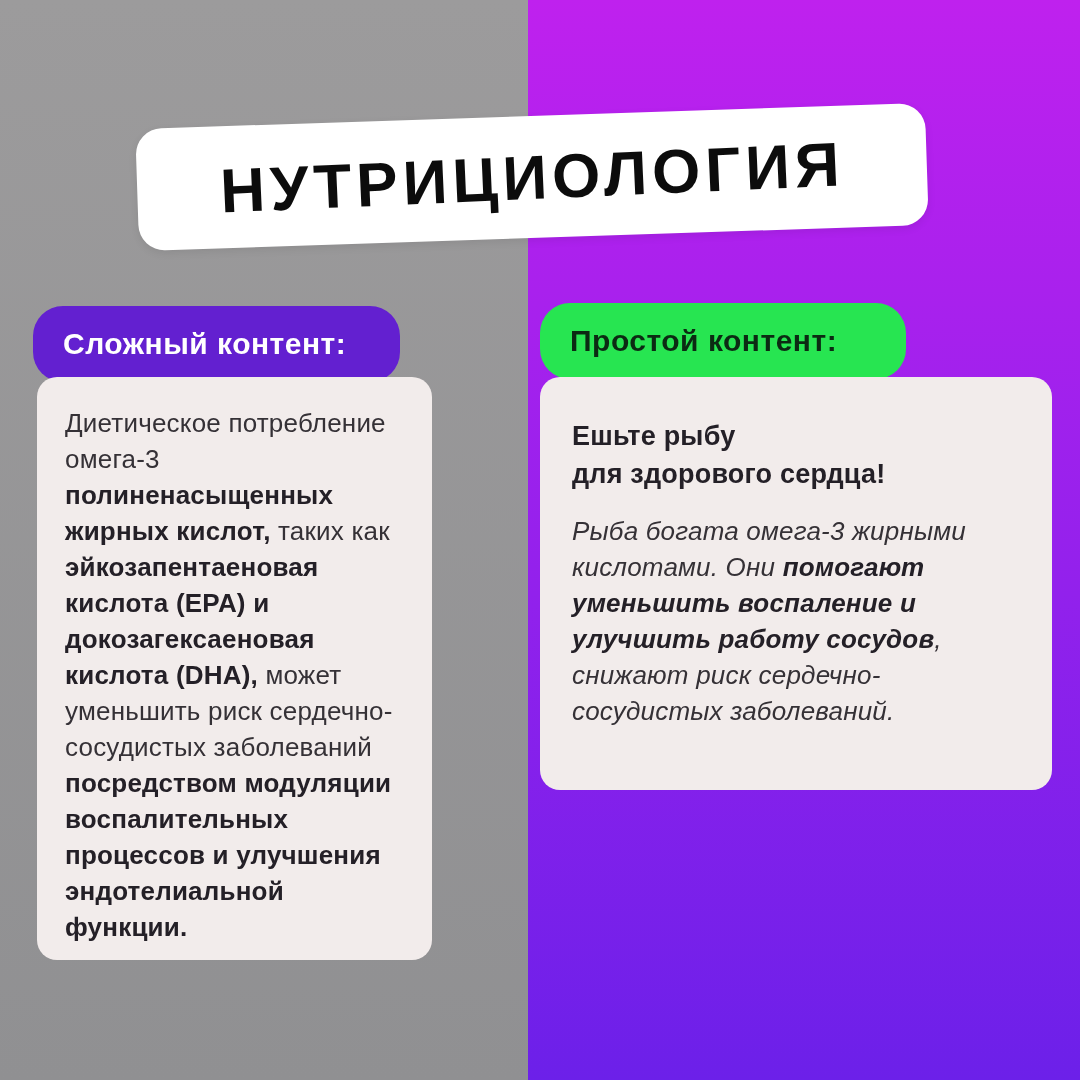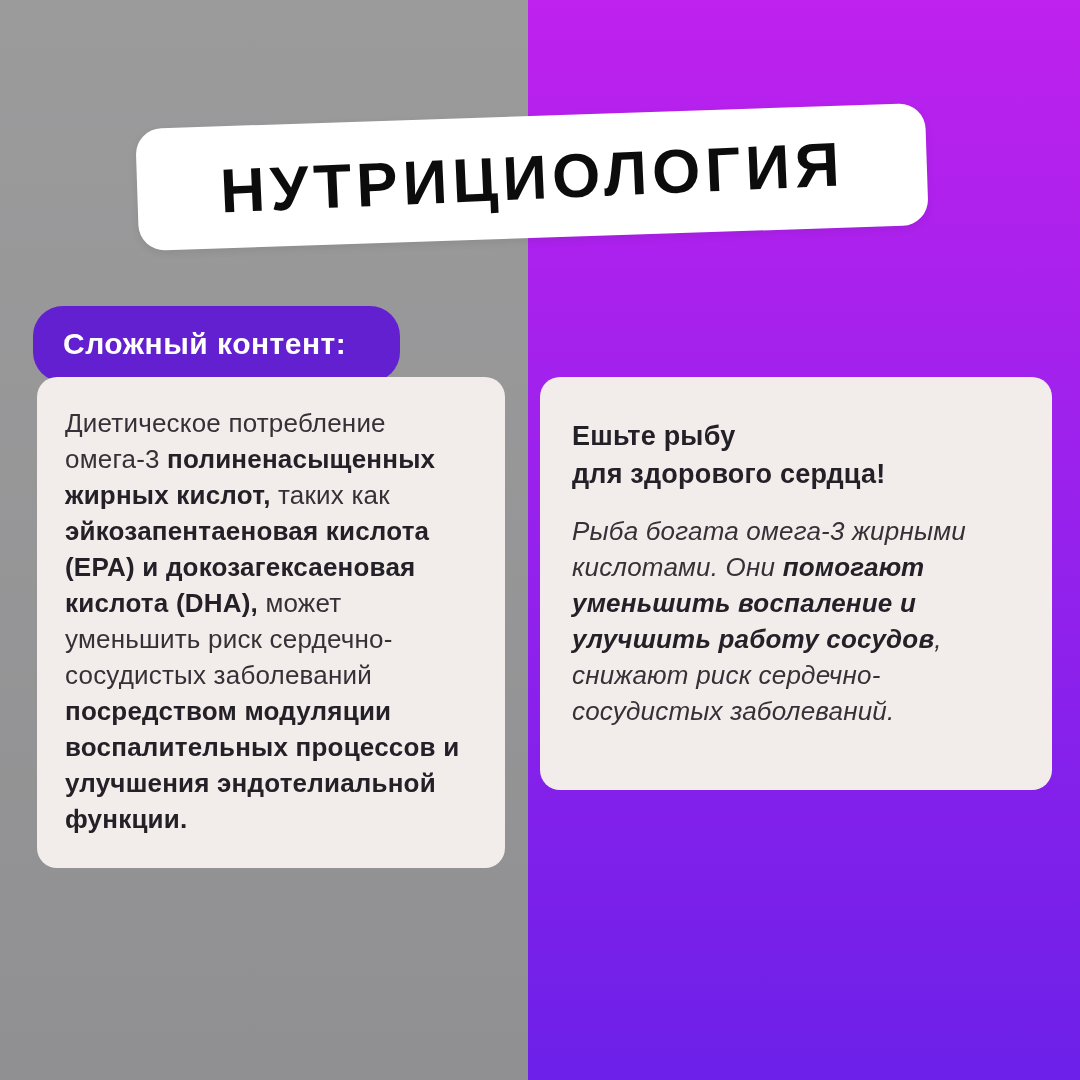--- a/index.html
+++ b/index.html
@@ -87,21 +87,21 @@
   .card {
     position: absolute;
     background: var(--card-background, #f2eceb);
     border-radius: 20px;
     box-sizing: border-box;
     z-index: 2;
     color: var(--card-text, #353136);
   }
   .card-left {
     left: 37px; top: 377px;
-    width: 468px; min-height: 491px;
+    width: 395px; min-height: 491px;
     padding: 28px 28px 15px 28px;
   }
   .card-right {
     left: 540px; top: 377px;
     width: 512px; min-height: 413px;
     padding: 40px 30px 24px 32px;
   }
   .card p {
     margin: 0;
     font-size: 26px;
@@ -135,20 +135,23 @@
   </div>
 
   <div class="badge badge-left">
     <span>Сложный контент:</span>
   </div>
 
   <div class="card card-left">
     <p><span>Диетическое потребление омега-3 </span><span class="b">полиненасыщенных жирных кислот,</span><span> таких как </span><span class="b">эйкозапентаеновая кислота (EPA) и докозагексаеновая кислота (DHA),</span><span> может уменьшить риск сердечно-сосудистых заболеваний </span><span class="b">посредством модуляции воспалительных процессов и улучшения эндотелиальной функции.</span></p>
   </div>
 
+  <div class="badge badge-right">
+    <span>Простой контент:</span>
+  </div>
 
   <div class="card card-right">
     <p class="heading">Ешьте рыбу
 для здорового сердца!</p>
     <p><span>Рыба богата омега-3 жирными кислотами. Они </span><span class="b">помогают уменьшить воспаление и улучшить работу сосудов</span><span>, снижают риск сердечно-сосудистых заболеваний.</span></p>
   </div>
 
 </div>
 
 </body></html>

